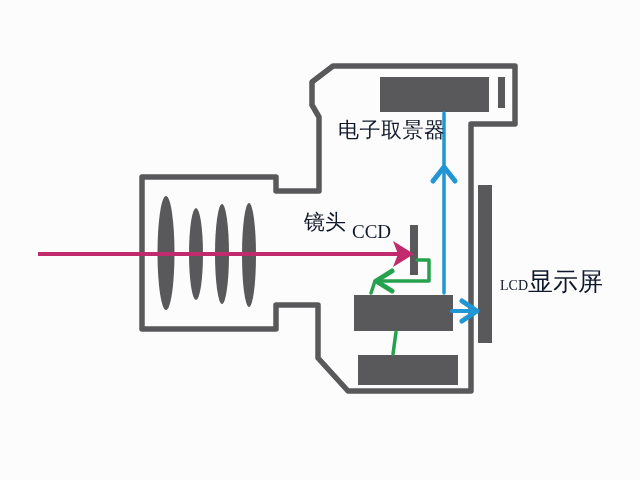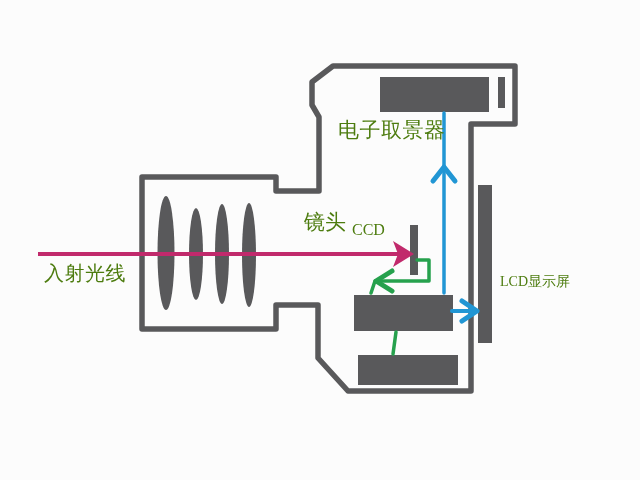--- a/index.html
+++ b/index.html
@@ -15,41 +15,41 @@
     background: #FCFCFC;
     overflow: hidden;
   }
   .canvas svg {
     position: absolute;
     left: 0;
     top: 0;
   }
   .label {
     position: absolute;
-    color: #4d7c0f;
+    color: #0f172a;
     white-space: nowrap;
     line-height: 1;
     user-select: none;
   }
   .label-cjk {
     font-family: "Liberation Sans", sans-serif;
     font-size: 21px;
   }
   .label-serif {
     font-family: "Liberation Serif", serif;
-    font-size: 16px;
+    font-size: 19px;
     font-weight: 500;
   }
   #incident-light-label { left: 44px;  top: 263px; font-size: 20px; letter-spacing: 0.5px; }
   #lens-label           { left: 257px; top: 211px; margin-left: 47px; }
   #ccd-label            { left: 352px; top: 222px; }
   #viewfinder-label     { left: 338px; top: 119px; letter-spacing: 0.5px; }
   #lcd-label            { left: 500px; top: 269px; font-size: 20px; }
   #lcd-label .latin     { font-family: "Liberation Serif", serif; font-size: 14px; }
-  #lcd-label .cjk       { font-family: Liberation Mono, monospace; font-size: 14px; }
+  #lcd-label .cjk       { font-family: Liberation Sans, sans-serif; font-size: 25px; }
 </style>
 </head>
 <body>
 
 <div class="canvas">
 
   <svg width="640" height="480" viewBox="0 0 640 480">
 
     <path fill="none" stroke-width="5.5" stroke-linejoin="round" stroke-linecap="round" d="M142,177 L276,177 L276,191 L319,191 L319,117 L312,105 L312,82 L333,66
              L515,66 L515,124 L471,124 L471,391 L348,391 L318,358 L318,305
@@ -80,21 +80,20 @@
       <polyline points="462,301 477,311 462,321" stroke-width="5"></polyline>
     </g>
 
     <g fill="none" stroke-linecap="round" stroke-linejoin="round" stroke="#26A14D">
       <polyline points="417,260 429,260 429,281 375,281 371,293" stroke-width="3.5"></polyline>
       <polyline points="392,271 376,281 392,291" stroke-width="5"></polyline>
       <line x1="396" y1="332" x2="393" y2="354" stroke-width="3.5"></line>
     </g>
   </svg>
 
-  <div class="label label-cjk" id="incident-light-label">入射光线</div>
 
   <div class="label label-cjk" id="lens-label">镜头</div>
 
   <div class="label label-serif" id="ccd-label">CCD</div>
 
   <div class="label label-cjk" id="viewfinder-label">电子取景器</div>
 
   <div class="label" id="lcd-label">
     <span class="latin">LCD</span><span class="cjk">显示屏</span>
   </div>

